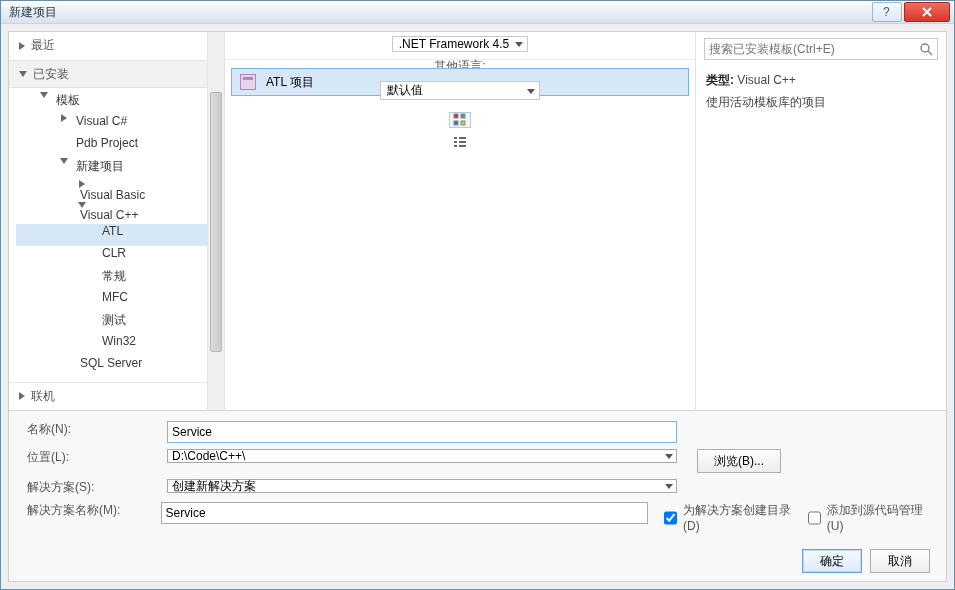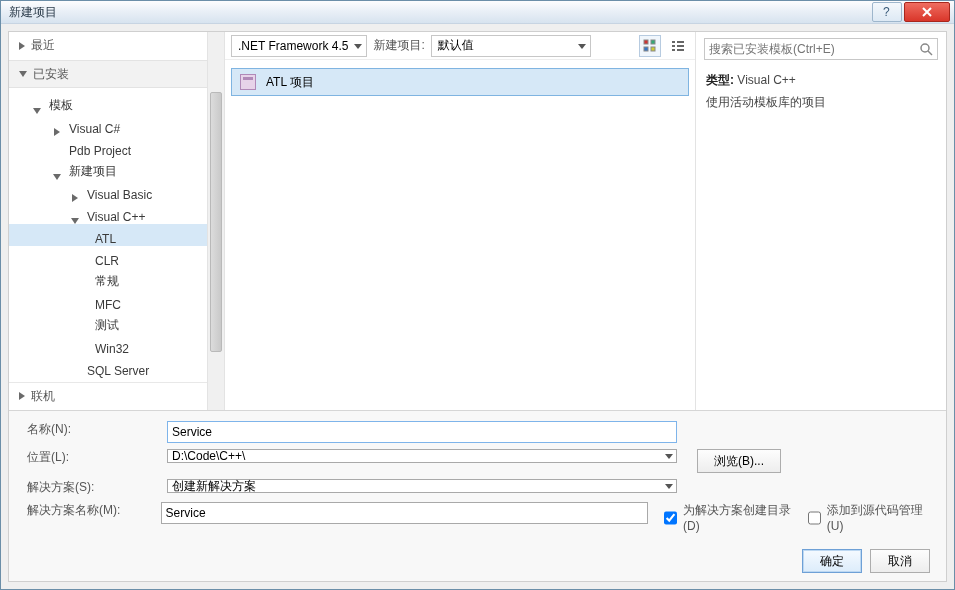--- a/index.html
+++ b/index.html
@@ -18,27 +18,27 @@
 .sidebar-scroll { position:absolute; right:0; top:0; bottom:0; width:17px; background:#f0f0f0; border-left:1px solid #e3e3e3; }
 .sidebar-scroll .thumb { position:absolute; left:2px; right:2px; top:60px; height:260px; background: linear-gradient(90deg,#dcdcdc,#c9c9c9); border:1px solid #b9b9b9; border-radius:2px; }
 .sec { height: 28px; display:flex; align-items:center; padding: 0 10px; background:#fff; color:#565656; cursor:default; border-bottom:1px solid transparent;}
 .sec.sel { background: #f2f2f2; border-top:1px solid #e3e3e3; border-bottom:1px solid #e3e3e3;}
 .triangle { width:0;height:0; border-style:solid; display:inline-block; margin-right:6px; }
 .triangle.right { border-width:4px 0 4px 6px; border-color: transparent transparent transparent #6a6a6a; }
 .triangle.down { border-width:6px 4px 0 4px; border-color: #6a6a6a transparent transparent transparent; }
 .tree { flex:1; overflow:hidden; padding: 4px 0 4px 0; margin-right:17px;}
 .section-recent { }
 .section-online { border-top:1px solid #e8e8e8; }
-.node { height:22px; display:flex; align-items:flex-end; padding-left:12px; color:#3a3a3a; cursor:default;}
+.node { height:22px; display:flex; align-items:flex-start; padding-left:12px; color:#3a3a3a; cursor:default;margin-left:7px;}
 .node .tri { width:10px; display:inline-flex; justify-content:center; margin-right:4px;}
 .node.sel { background:#d6e8f7;}
 .node .lbl { white-space:nowrap; }
-.indent1{padding-left:26px;} .indent2{padding-left:46px;} .indent3{padding-left:64px;} .indent4{padding-left:86px;}
+.indent1{padding-left:26px;} .indent2{padding-left:46px;} .indent3{padding-left:64px;flex-direction:column;} .indent4{padding-left:86px;}
 .center { flex:1; display:flex; flex-direction:column; border-right:1px solid #e3e3e3; }
-.toolbar { height: 28px; display:flex; align-items:center; padding: 4px 6px; gap:6px; border-bottom:1px solid #eee; }
+.toolbar { height: 28px; display:flex; align-items:center; padding: 4px 6px; gap:6px; border-bottom:1px solid #eee;flex-direction:column; }
 .framework { height:22px; border:1px solid #c7c7c7; background:#fff; padding:0 18px 0 6px; display:flex; align-items:center; position:relative; min-width:130px;}
 .framework .dd { position:absolute; right:4px; top:50%; transform:translateY(-50%); }
 .sort-label{color:#555;}
 .viewbtn { width:22px; height:22px; border:1px solid transparent; display:flex;align-items:center;justify-content:center; }
 .viewbtn.active{border-color:#b7cbe0; background:#f0f6fc;}
 .list { flex:1; overflow:auto; padding:8px 6px;}
 .item { height:28px; display:flex; align-items:center; padding:0 8px; gap:10px; border:1px solid transparent;}
 .item.sel { background:#d6e8f7; border-color:#7fb4e1; }
 .item-icon{ width:16px; height:16px; background:#e7d3e9; border:1px solid #b089b8; position:relative;}
 .item-icon::before{content:""; position:absolute; left:2px; right:2px; top:2px; height:3px; background:#b089b8;}
@@ -165,21 +165,21 @@
       <div class="center">
         <div class="toolbar">
           <div class="framework">
             <span>.NET Framework 4.5</span>
             <span class="dd">
               <svg width="8" height="6">
                   <path d="M0 0 L8 0 L4 5 Z" fill="#555"></path>
                 </svg>
             </span>
           </div>
-          <span class="sort-label">新建项目:</span>
+          <span class="sort-label">其他语言:</span>
           <div class="framework" style="min-width:160px">
             <span>默认值</span>
             <span class="dd">
               <svg width="8" height="6">
                   <path d="M0 0 L8 0 L4 5 Z" fill="#555"></path>
                 </svg>
             </span>
           </div>
           <div style="flex:1"></div>
           <div class="viewbtn active">

